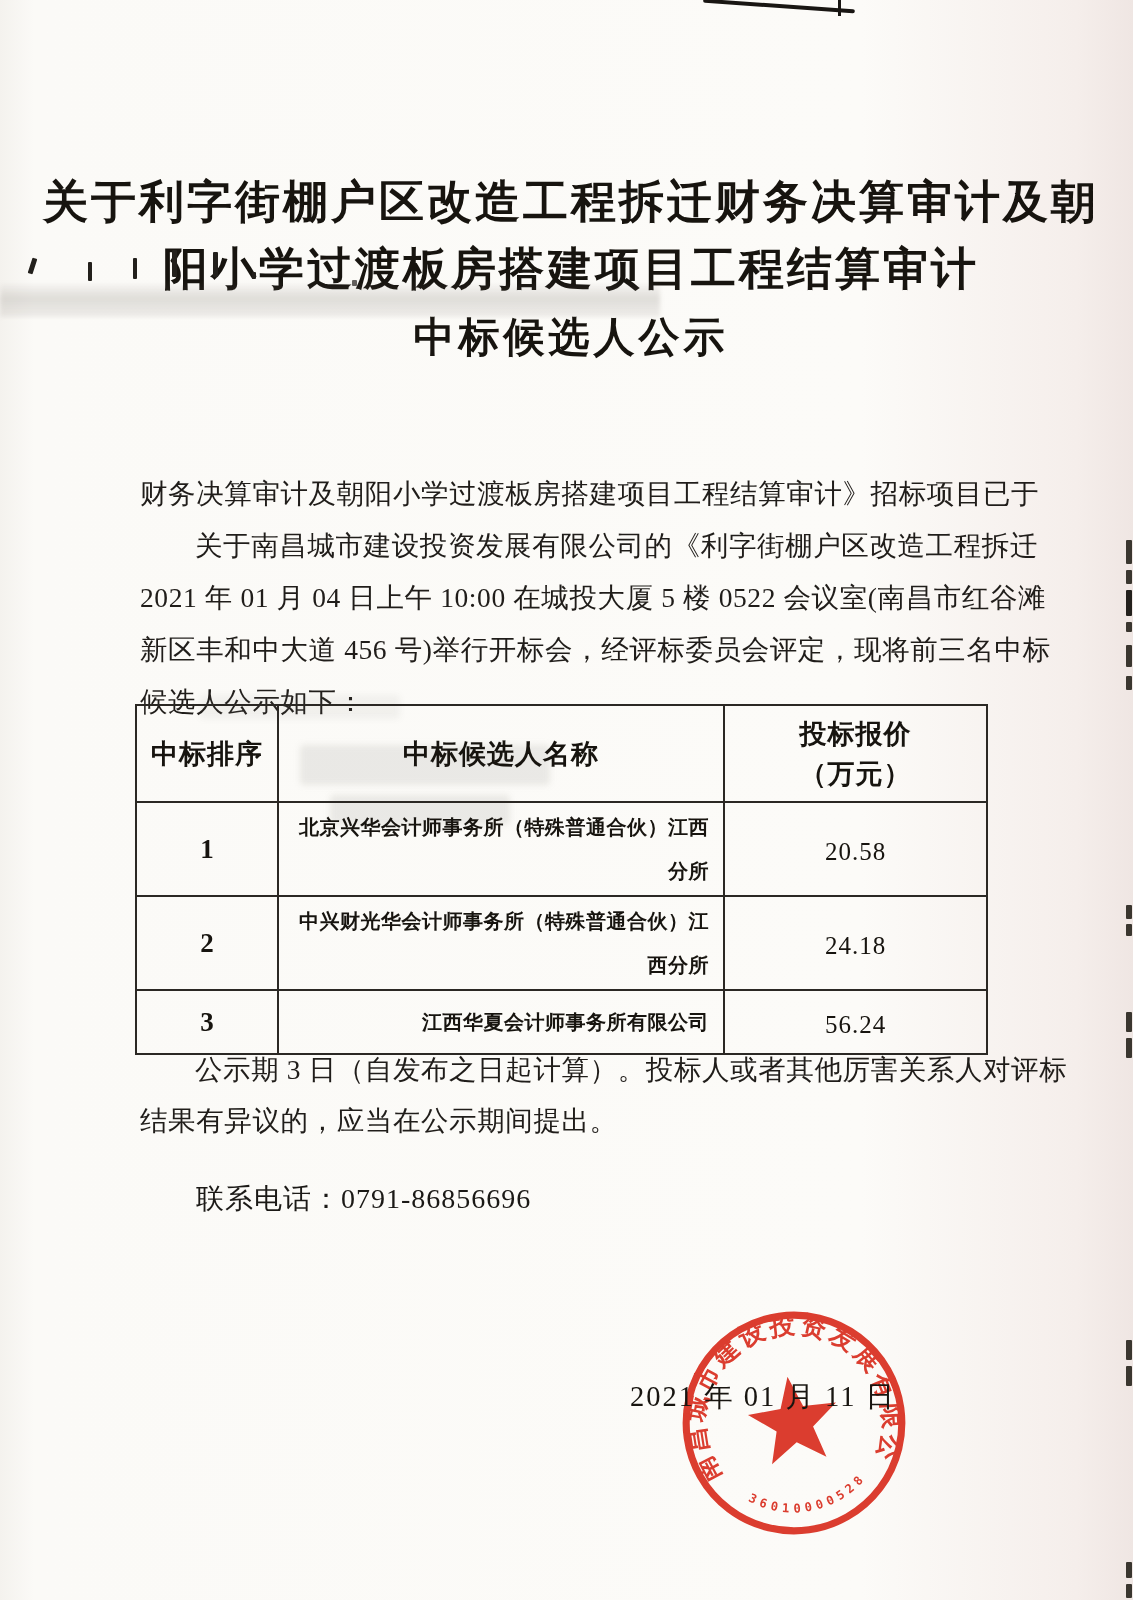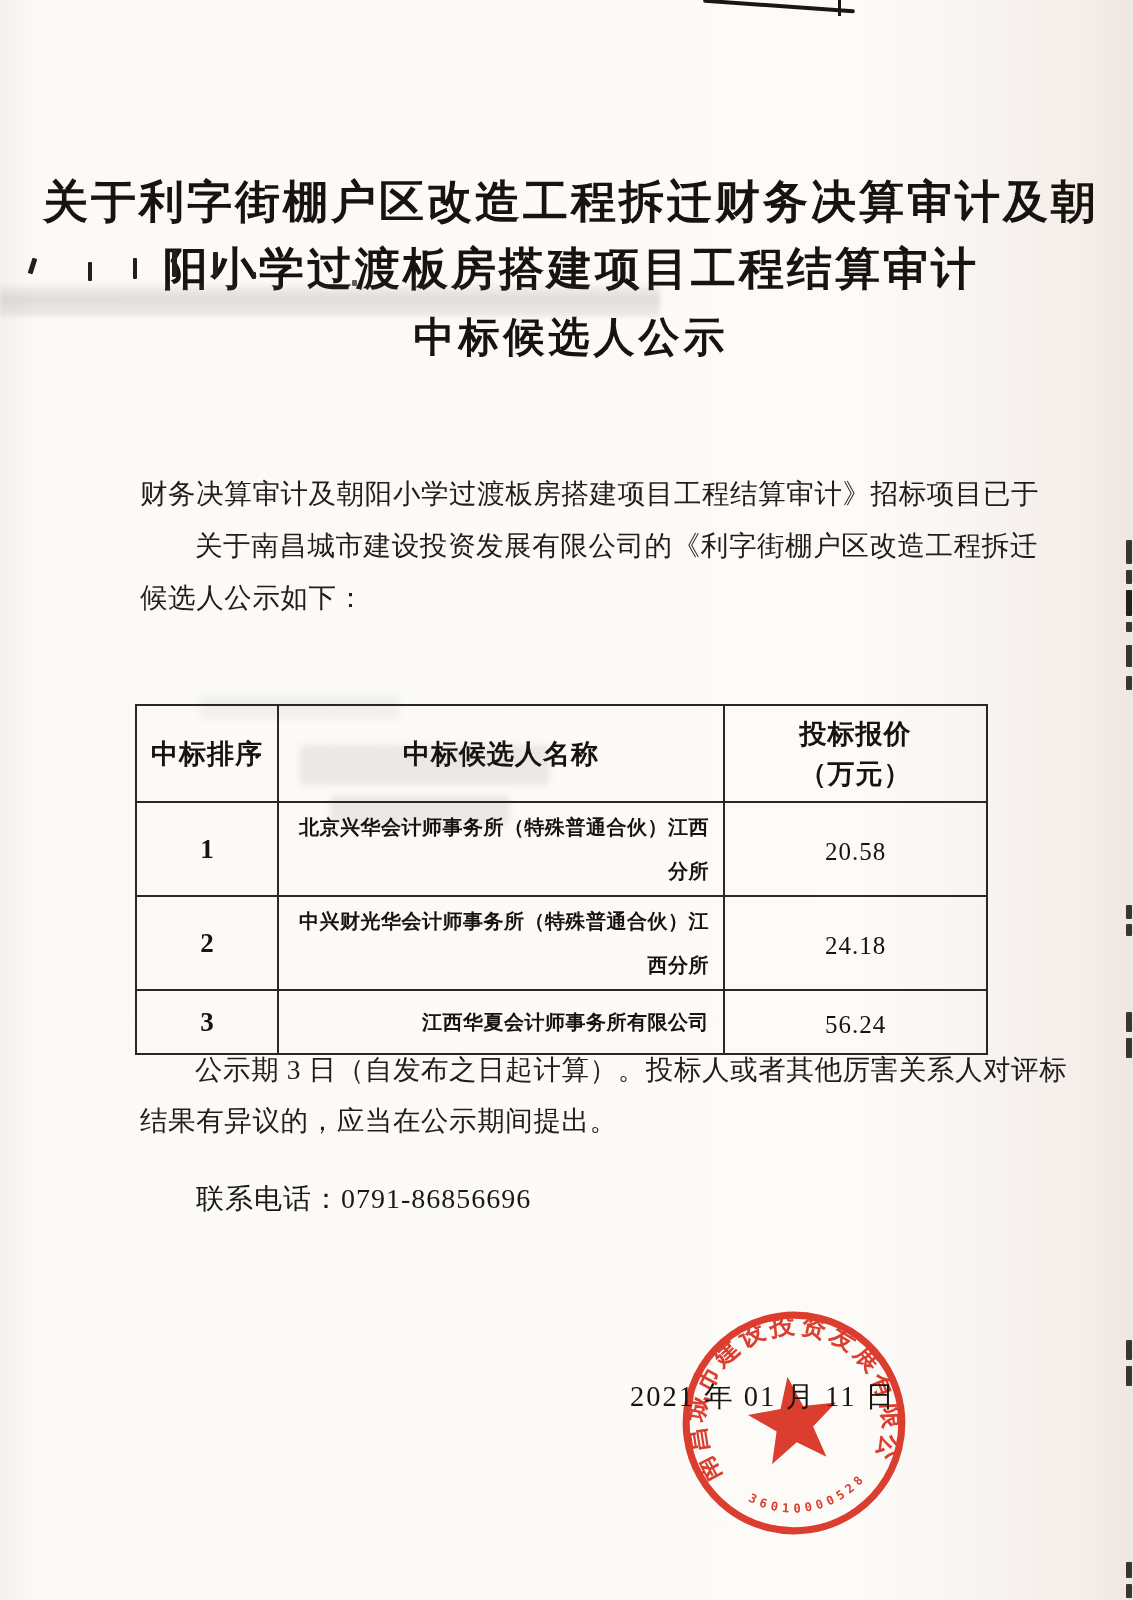--- a/index.html
+++ b/index.html
@@ -139,20 +139,22 @@
   <div class="artifact speck" style="left:88px;top:262px;width:4px;height:19px;"></div>
   <div class="artifact speck" style="left:133px;top:258px;width:4px;height:21px;"></div>
   <div class="artifact speck" style="left:172px;top:250px;width:5px;height:27px;"></div>
   <div class="artifact speck" style="left:213px;top:252px;width:5px;height:25px;"></div>
   <div class="artifact speck" style="left:252px;top:272px;width:4px;height:7px;"></div>
   <div class="artifact speck" style="left:352px;top:280px;width:5px;height:6px;opacity:.7;"></div>
 
   <div class="body-block">
     <div class="body-line">财务决算审计及朝阳小学过渡板房搭建项目工程结算审计》招标项目已于</div>
     <div class="body-line indent">关于南昌城市建设投资发展有限公司的《利字街棚户区改造工程拆迁</div>
+    <div class="body-line">2021 年 01 月 04 日上午 10:00 在城投大厦 5 楼 0522 会议室(南昌市红谷滩</div>
+    <div class="body-line">新区丰和中大道 456 号)举行开标会，经评标委员会评定，现将前三名中标</div>
     <div class="body-line">候选人公示如下：</div>
   </div>
 
   <div class="artifact ghost" style="left:300px;top:745px;width:250px;height:40px;"></div>
   <div class="artifact ghost" style="left:330px;top:795px;width:180px;height:30px;"></div>
   <div class="artifact ghost" style="left:200px;top:695px;width:200px;height:24px;opacity:.6;"></div>
 
   <table class="bid-table">
     <colgroup>
       <col class="col-rank">

